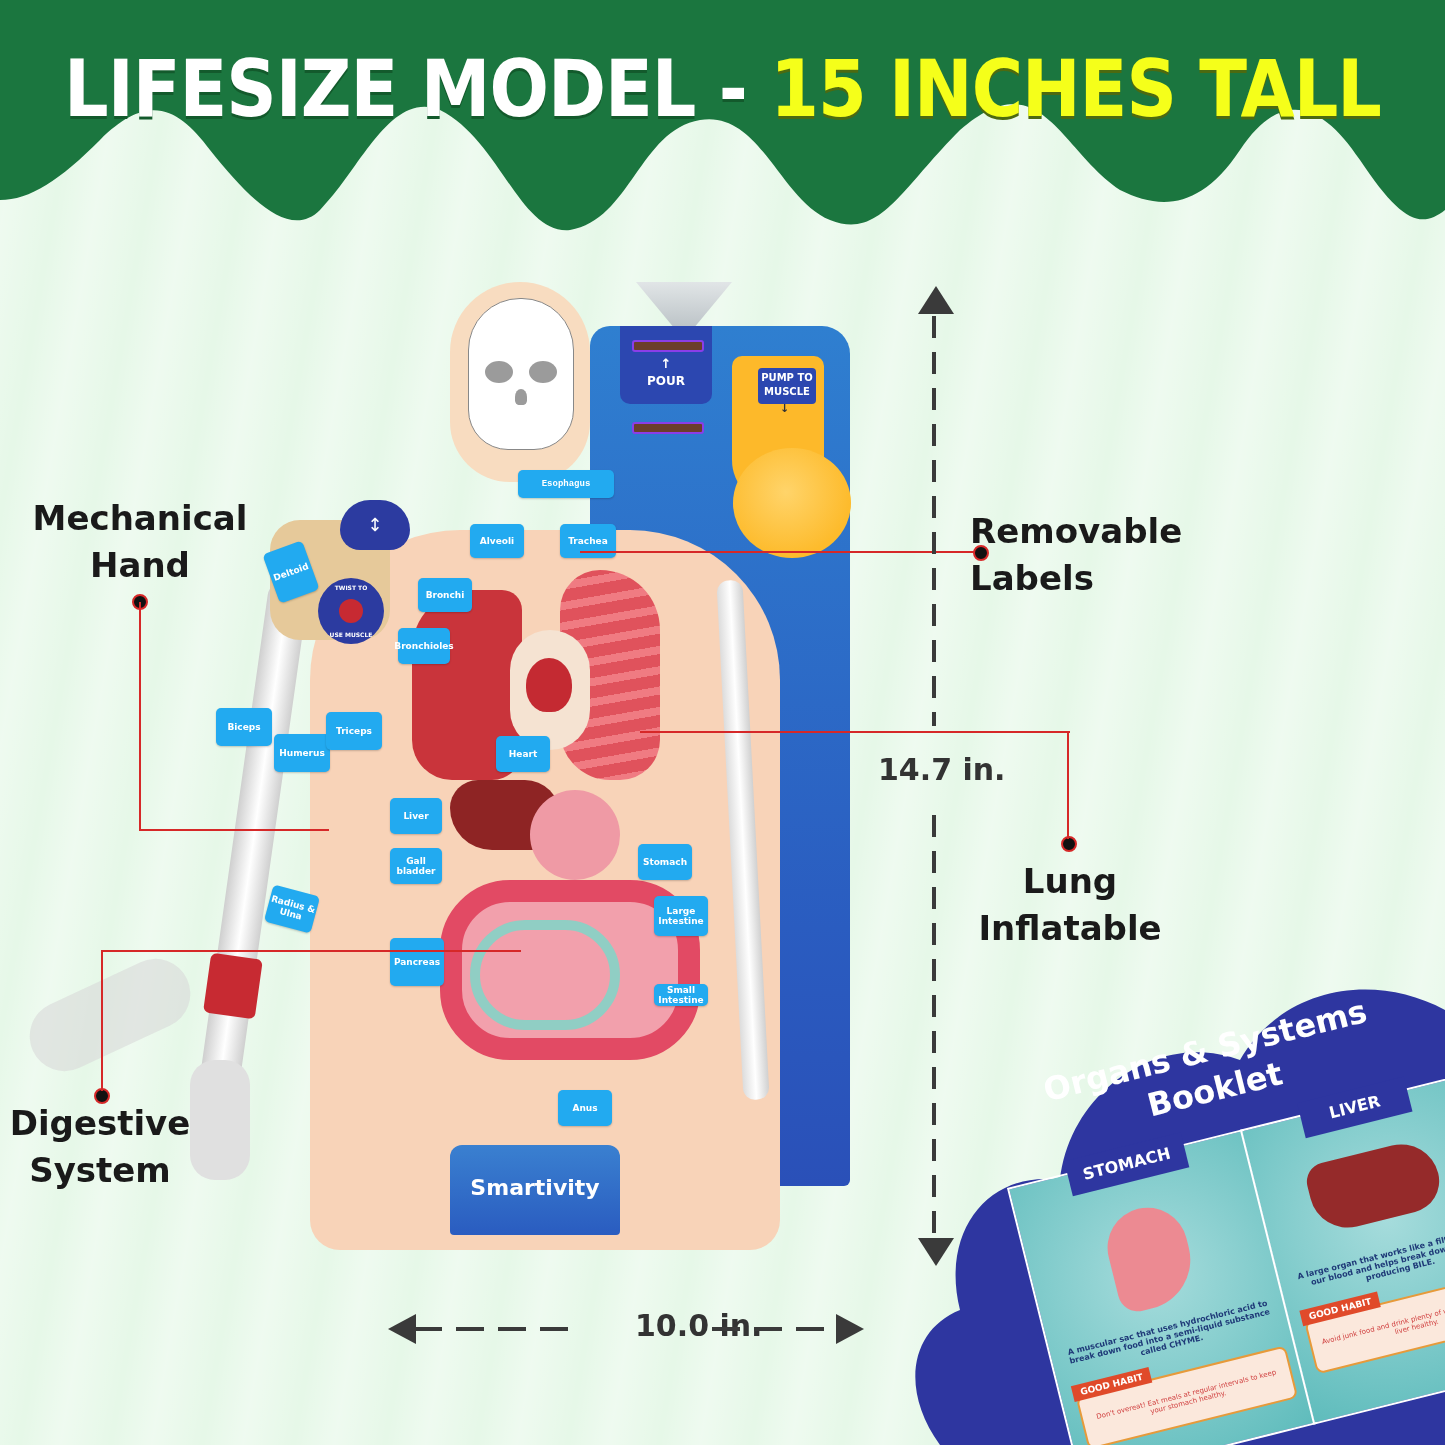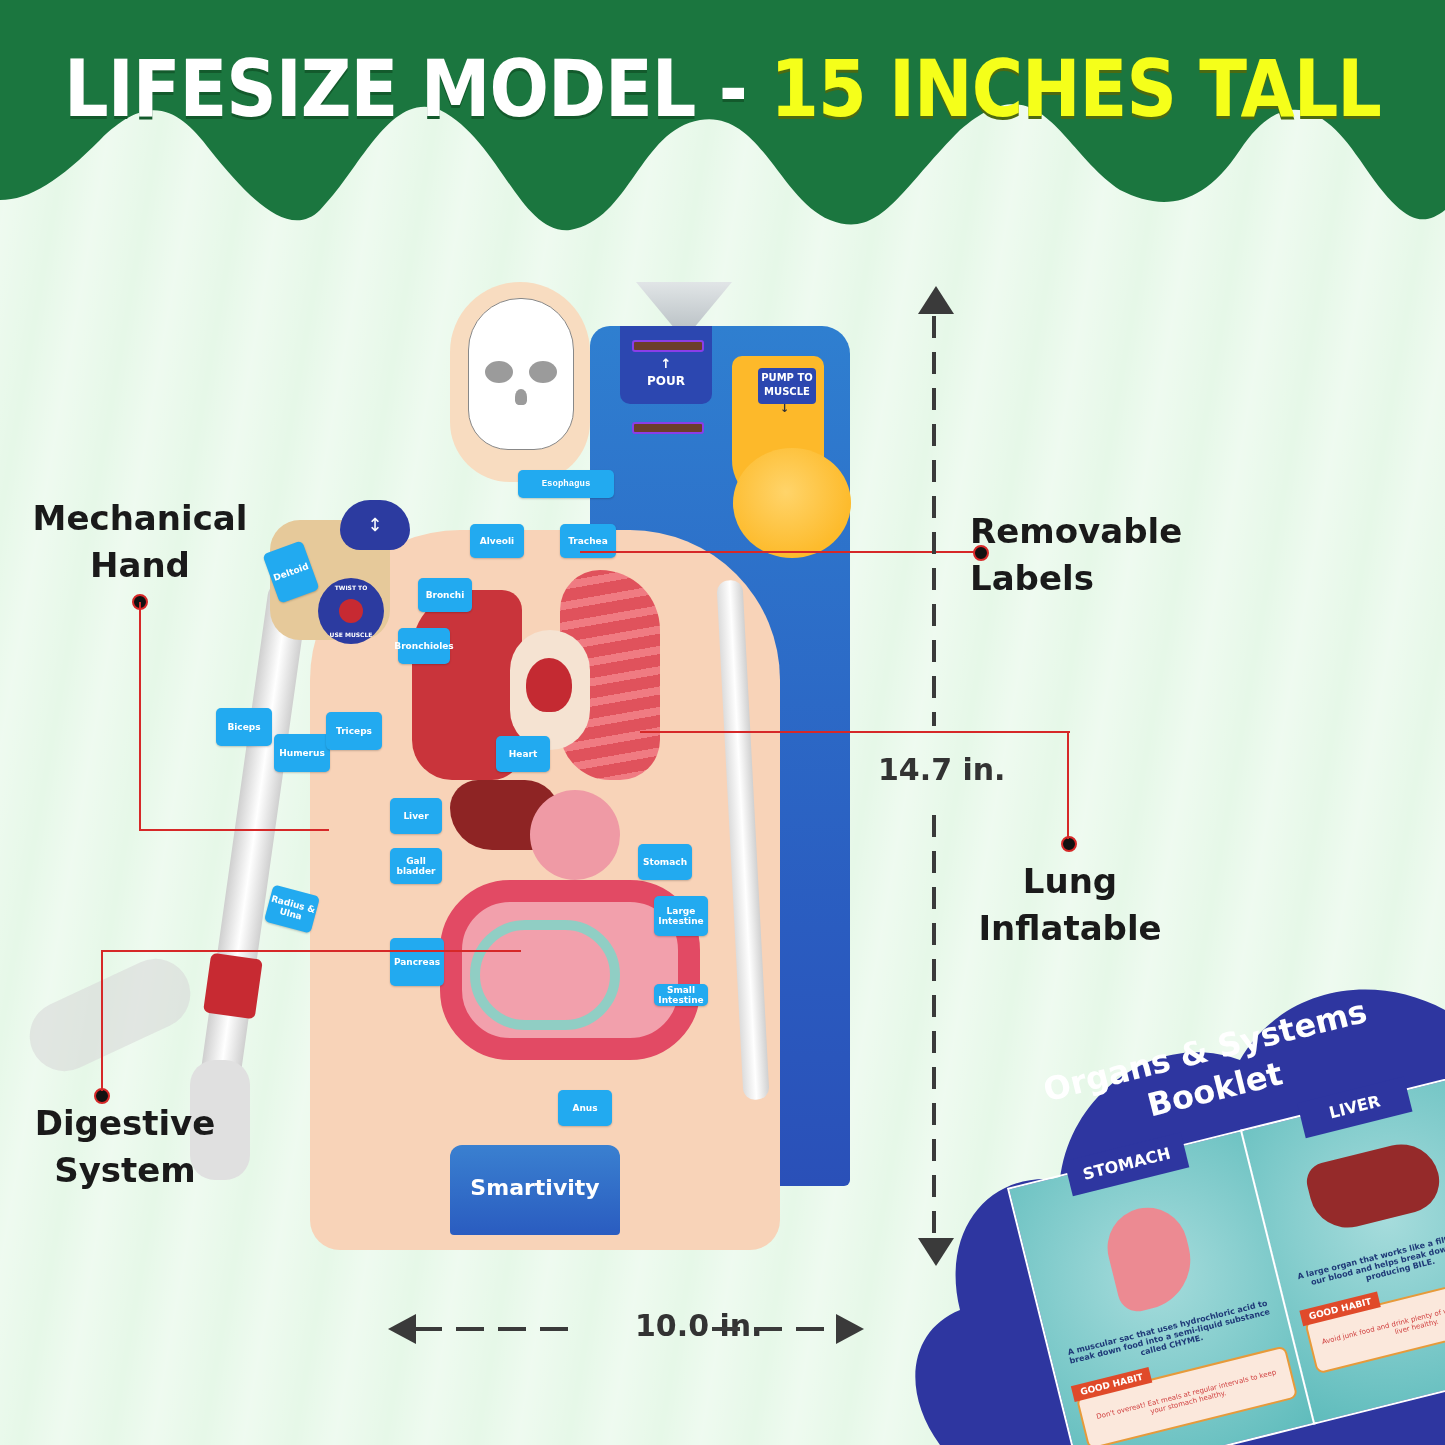--- a/index.html
+++ b/index.html
@@ -130,21 +130,21 @@
 <div class="rline" style="left:580px;top:551px;width:395px;height:2px;"></div>
 
 <div class="callout" style="left:960px;top:858px;width:220px;">
   <div>Lung</div>
   <div>Inflatable</div>
 </div>
 <div class="dot" style="left:1061px;top:836px;"></div>
 <div class="rline" style="left:640px;top:731px;width:430px;height:2px;"></div>
 <div class="rline" style="left:1067px;top:731px;width:2px;height:108px;"></div>
 
-<div class="callout" style="left:0px;top:1100px;width:200px;margin-left:25px;">
+<div class="callout" style="left:0px;top:1100px;width:200px;">
   <div>Digestive</div>
   <div>System</div>
 </div>
 <div class="dot" style="left:94px;top:1088px;"></div>
 <div class="rline" style="left:101px;top:951px;width:2px;height:140px;"></div>
 <div class="rline" style="left:101px;top:950px;width:420px;height:2px;"></div>
 
 <div class="abs" style="left:918px;top:286px;width:0;height:0;border-left:18px solid transparent;border-right:18px solid transparent;border-bottom:28px solid #3a3a3a;"></div>
 <div class="dash-v" style="left:932px;top:316px;height:410px;"></div>
 <div class="measure" style="left:878px;top:752px;">14.7 in.</div>

